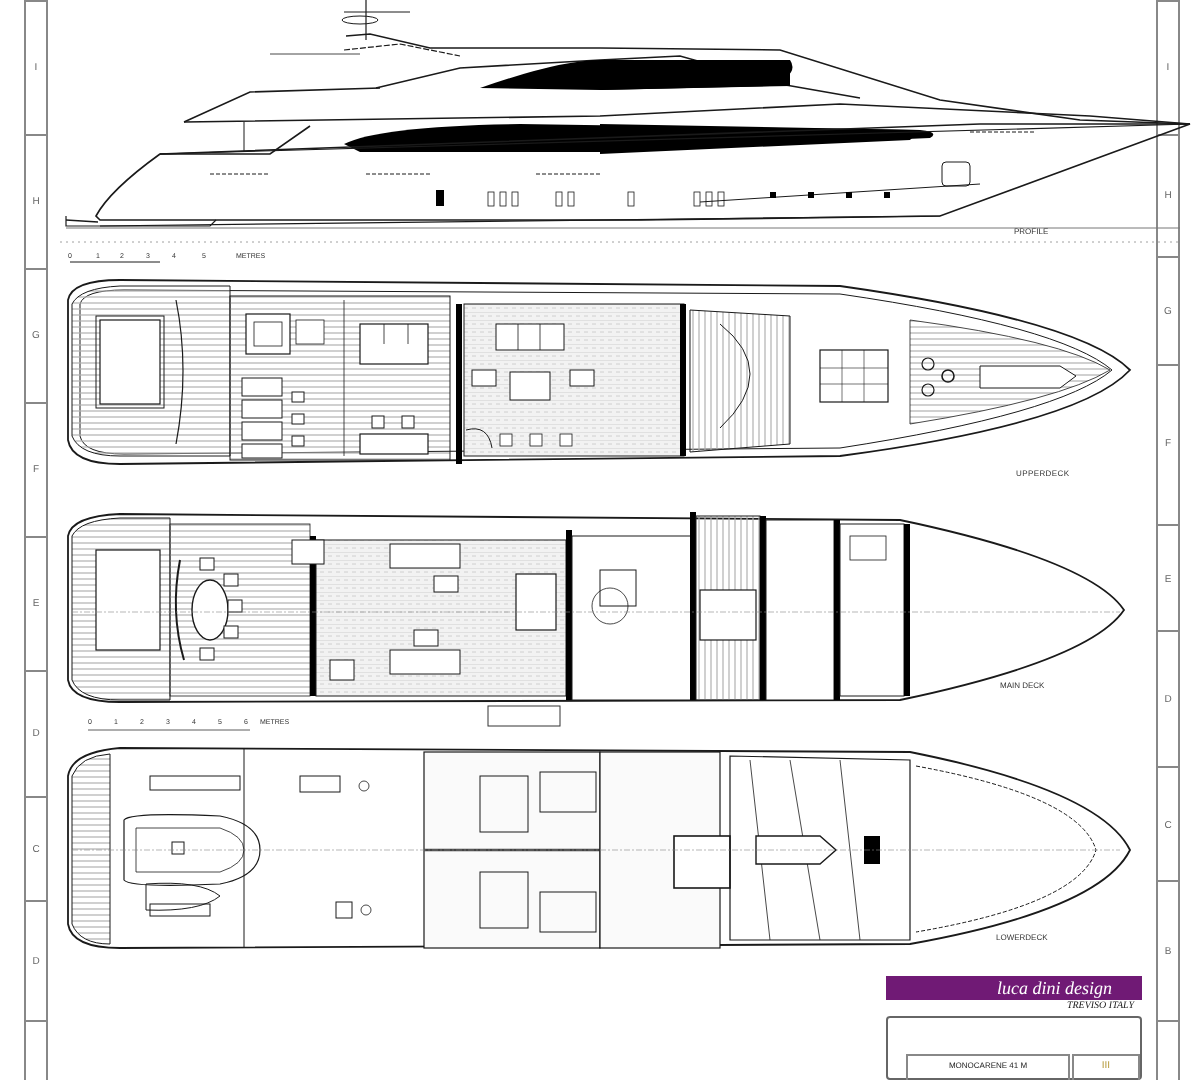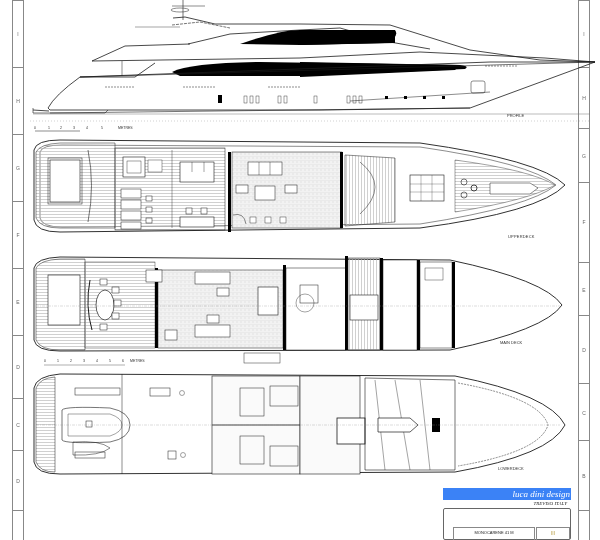--- a/index.html
+++ b/index.html
@@ -5,21 +5,21 @@
   html, body { margin:0; padding:0; background:#ffffff; }
   body { width:600px; height:540px; position:relative; overflow:hidden; font-family:"Liberation Sans", sans-serif; }
   .sheet { position:absolute; left:0; top:0; width:600px; height:540px; }
   .margin-col { position:absolute; top:0; height:540px; width:10px; border-left:1px solid #888; border-right:1px solid #888; }
   .margin-left { left:12px; }
   .margin-right { left:578px; }
   .margin-cell { position:absolute; left:0; width:10px; border-top:1px solid #888; font-size:5px; color:#666; text-align:center; }
   .margin-cell span { position:absolute; left:0; right:0; top:45%; }
   .label { position:absolute; font-size:4px; color:#333; letter-spacing:0.2px; white-space:nowrap; }
   .title-block { position:absolute; left:443px; top:488px; width:128px; }
-  .brand-bar { background:#3b82f6; color:#fff; height:12px; font-family:"Liberation Serif", serif; font-style:italic; font-size:9px; text-align:right; padding-right:1px; line-height:12px; }
+  .brand-bar { background:#701a75; color:#fff; height:12px; font-family:"Liberation Serif", serif; font-style:italic; font-size:9px; text-align:right; padding-right:15px; line-height:12px; }
   .brand-sub { font-family:"Liberation Serif", serif; font-style:italic; font-size:5px; text-align:right; padding-right:4px; color:#222; margin-top:1px; }
   .tb-box { border:1px solid #666; border-radius:2px; height:30px; margin-top:2px; position:relative; }
   .tb-name { position:absolute; left:9px; top:18px; width:80px; height:12px; border:1px solid #888; font-size:4px; text-align:center; line-height:10px; color:#222; }
   .tb-logo { position:absolute; left:92px; top:18px; width:32px; height:12px; border:1px solid #888; font-size:5px; text-align:center; color:#b59a3a; line-height:10px; }
   svg { position:absolute; left:0; top:0; }
 </style>
 </head>
 <body>
 
 <div class="sheet">

